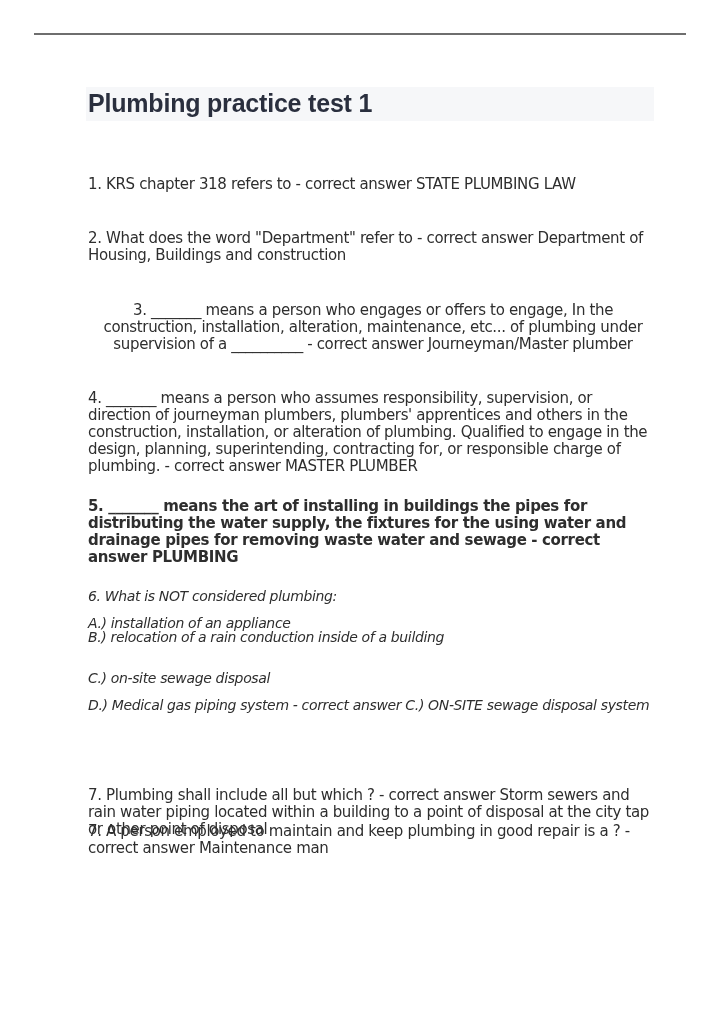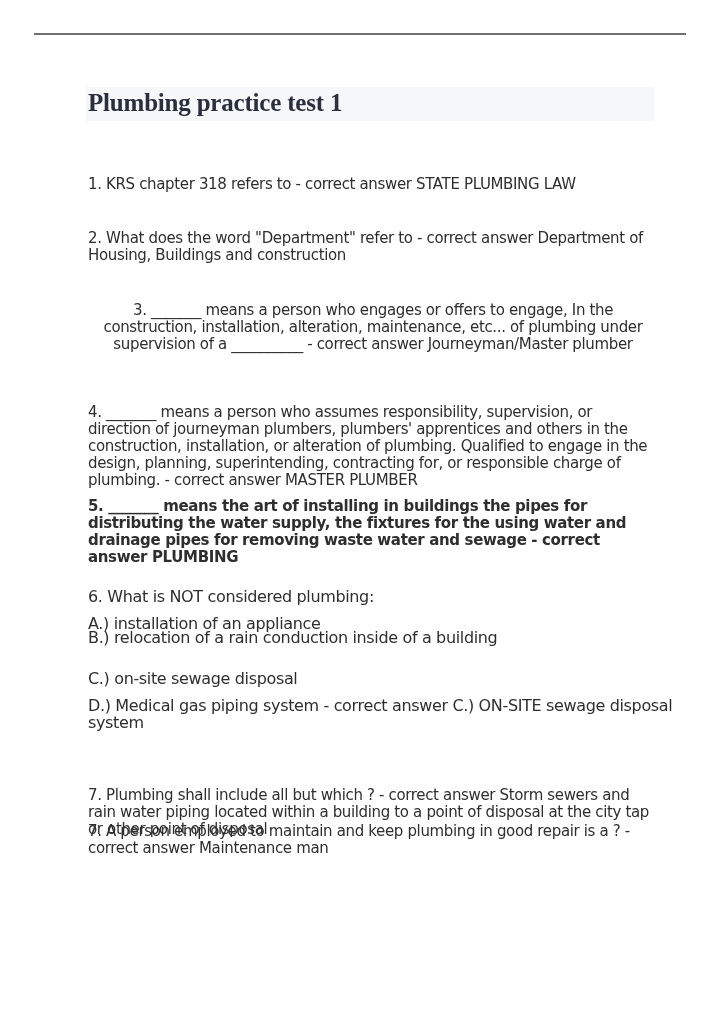--- a/index.html
+++ b/index.html
@@ -29,21 +29,21 @@
       top: 87px;
       width: 568px;
       height: 34px;
       background: #f6f7f9;
     }
     .title {
       position: absolute;
       left: 88px;
       top: 86px;
       margin: 0;
-      font-family: Liberation Serif, serif;
+      font-family: Liberation Sans, sans-serif;
       font-weight: bold;
       font-size: 25px;
       line-height: 34px;
       color: #2a2f3e;
       letter-spacing: -0.2px;
     }
     .q {
       position: absolute;
       left: 88px;
       width: 570px;
@@ -52,37 +52,38 @@
       font-size: 15px;
       line-height: 17px;
       color: #2e2e2e;
       letter-spacing: -0.35px;
     }
     .opt {
       position: absolute;
       left: 88px;
       margin: 0;
       font-family: "DejaVu Sans", sans-serif;
-      font-size: 16px;
+      font-size: 14px;
       line-height: 17px;
       color: #2e2e2e;
       letter-spacing: -0.35px;
+      font-style: italic;
     }
   </style>
 </head>
 <body>
 
 <div class="top-rule"></div>
 <div class="title-band"></div>
 <h1 class="title">Plumbing practice test 1</h1>
 
 <p class="q" style="top:176px;">1. KRS chapter 318 refers to - correct answer   STATE PLUMBING LAW</p>
 <p class="q" style="top:230px;">2. What does the word "Department" refer to - correct answer   Department of Housing, Buildings and construction</p>
 <p class="q" style="top:302px;text-align:center;">3. _______ means a person who engages or offers to engage, In the construction, installation, alteration, maintenance, etc... of plumbing under supervision of a __________ - correct answer Journeyman/Master plumber</p>
-<p class="q" style="top:404px;">4. _______ means a person who assumes responsibility, supervision, or direction of journeyman plumbers, plumbers' apprentices and others in the construction, installation, or alteration of plumbing. Qualified to engage in the design, planning, superintending, contracting for, or responsible charge of plumbing. - correct answer   MASTER PLUMBER</p>
+<p class="q" style="top:390px;">4. _______ means a person who assumes responsibility, supervision, or direction of journeyman plumbers, plumbers' apprentices and others in the construction, installation, or alteration of plumbing. Qualified to engage in the design, planning, superintending, contracting for, or responsible charge of plumbing. - correct answer   MASTER PLUMBER</p>
 <p class="q" style="top:498px;font-weight:bold;">5. _______ means the art of installing in buildings the pipes for distributing the water supply, the fixtures for the using water and drainage pipes for removing waste water and sewage - correct answer PLUMBING</p>
 
 <p class="opt" style="top:588px;">6. What is NOT considered plumbing:</p>
 <p class="opt" style="top:615px;">A.) installation of an appliance</p>
 <p class="opt" style="top:629px;">B.) relocation of a rain conduction inside of a building</p>
 <p class="opt" style="top:670px;">C.) on-site sewage disposal</p>
 <p class="opt" style="top:697px;">D.) Medical gas piping system - correct answer   C.) ON-SITE sewage disposal system</p>
 
 <p class="q" style="top:787px;">7. Plumbing shall include all but which ? - correct answer   Storm sewers and rain water piping located within a building to a point of disposal at the city tap or other point of disposal</p>
 <p class="q" style="top:823px;">7. A person employed to maintain and keep plumbing in good repair is a ? - correct answer Maintenance man</p>

